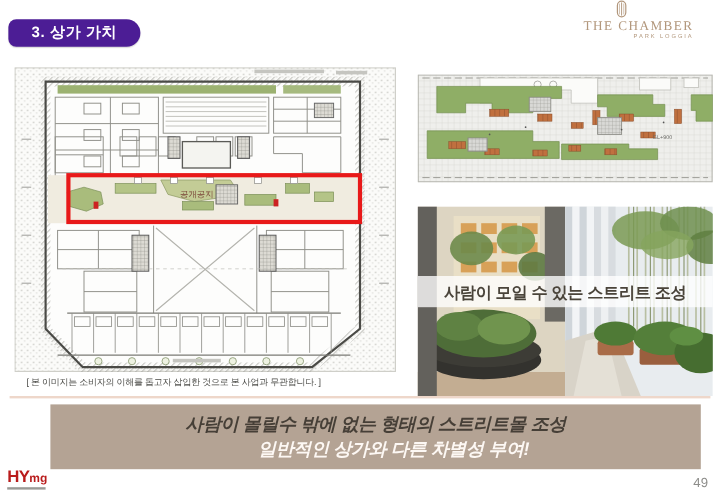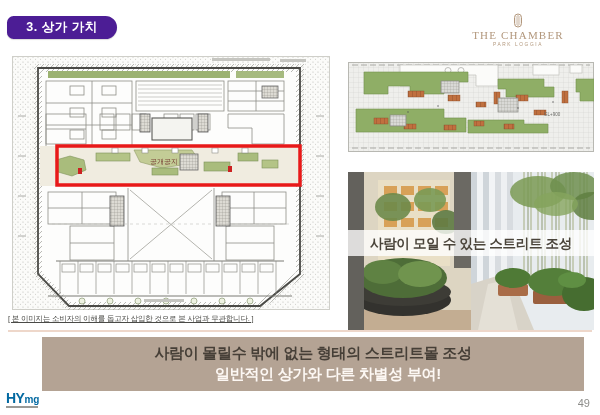--- a/index.html
+++ b/index.html
@@ -9,40 +9,40 @@
   }
   
   .badge{
     position:absolute;left:7px;top:16px;width:110px;height:23px;
     background:#4c1d95;border-radius:8px 14px 14px 8px;
     color:#fff;font-size:12.5px;font-weight:bold;
     display:flex;align-items:center;justify-content:center;letter-spacing:.5px;
     box-shadow:0 1px 1px rgba(0,0,0,.15);
   }
   
-  .brand{position:absolute;right:22px;top:13px;width:120px;text-align:center;color:#b2977c;}
+  .brand{position:absolute;right:22px;top:0;width:120px;text-align:right;color:#b2977c;}
   .brand .emblem{display:block;margin:0 auto 1px auto;}
   .brand .title{font-family:"Liberation Serif", serif;font-size:11px;letter-spacing:1.2px;line-height:12px;}
   .brand .subtitle{font-size:4.8px;letter-spacing:1.6px;margin-top:1px;}
   
   .floorplan{position:absolute;left:12px;top:56px;width:318px;height:254px;}
-  .caption{position:absolute;left:8px;top:314px;font-size:7.5px;color:#4a4a46;letter-spacing:-.2px;text-decoration:underline;}
+  .caption{position:absolute;left:22px;top:314px;font-size:7.5px;color:#4a4a46;letter-spacing:-.2px;}
   .divider{position:absolute;left:8px;top:330px;width:584px;height:2px;background:#eed7ca;}
   
   .landscape{position:absolute;left:348px;top:62px;width:246px;height:90px;}
   .photo{position:absolute;left:348px;top:172px;width:246px;height:158px;}
   
   .banner{
     position:absolute;left:42px;top:337px;width:542px;height:54px;background:#b4a394;
-    display:flex;flex-direction:column;align-items:center;justify-content:center;gap:2px;
+    display:flex;flex-direction:column;align-items:center;justify-content:center;gap:2px;font-style:italic;
   }
   .banner .l1{color:#463f37;font-size:15px;font-weight:bold;letter-spacing:-.3px;}
   .banner .l2{color:#fdf8f4;font-size:15px;font-weight:bold;letter-spacing:-.3px;margin-left:30px;}
   
-  .footlogo{position:absolute;left:6px;top:392px;line-height:11px;color:#0369a1;}
+  .footlogo{position:absolute;left:6px;top:392px;line-height:11px;color:#b91c1c;}
   .footlogo .hy{font-size:14px;font-weight:900;letter-spacing:-.5px;}
   .footlogo .mg{font-size:10px;font-weight:bold;letter-spacing:0;}
   .footlogo .tag{width:32px;height:2px;background:#9a9a96;margin-top:1px;}
   .pagenum{position:absolute;right:10px;top:397px;font-size:11px;color:#8d8d8a;}
   svg text{font-family:"Liberation Sans", sans-serif;}
 </style>
 </head>
 <body>
 
 <div class="slide">

